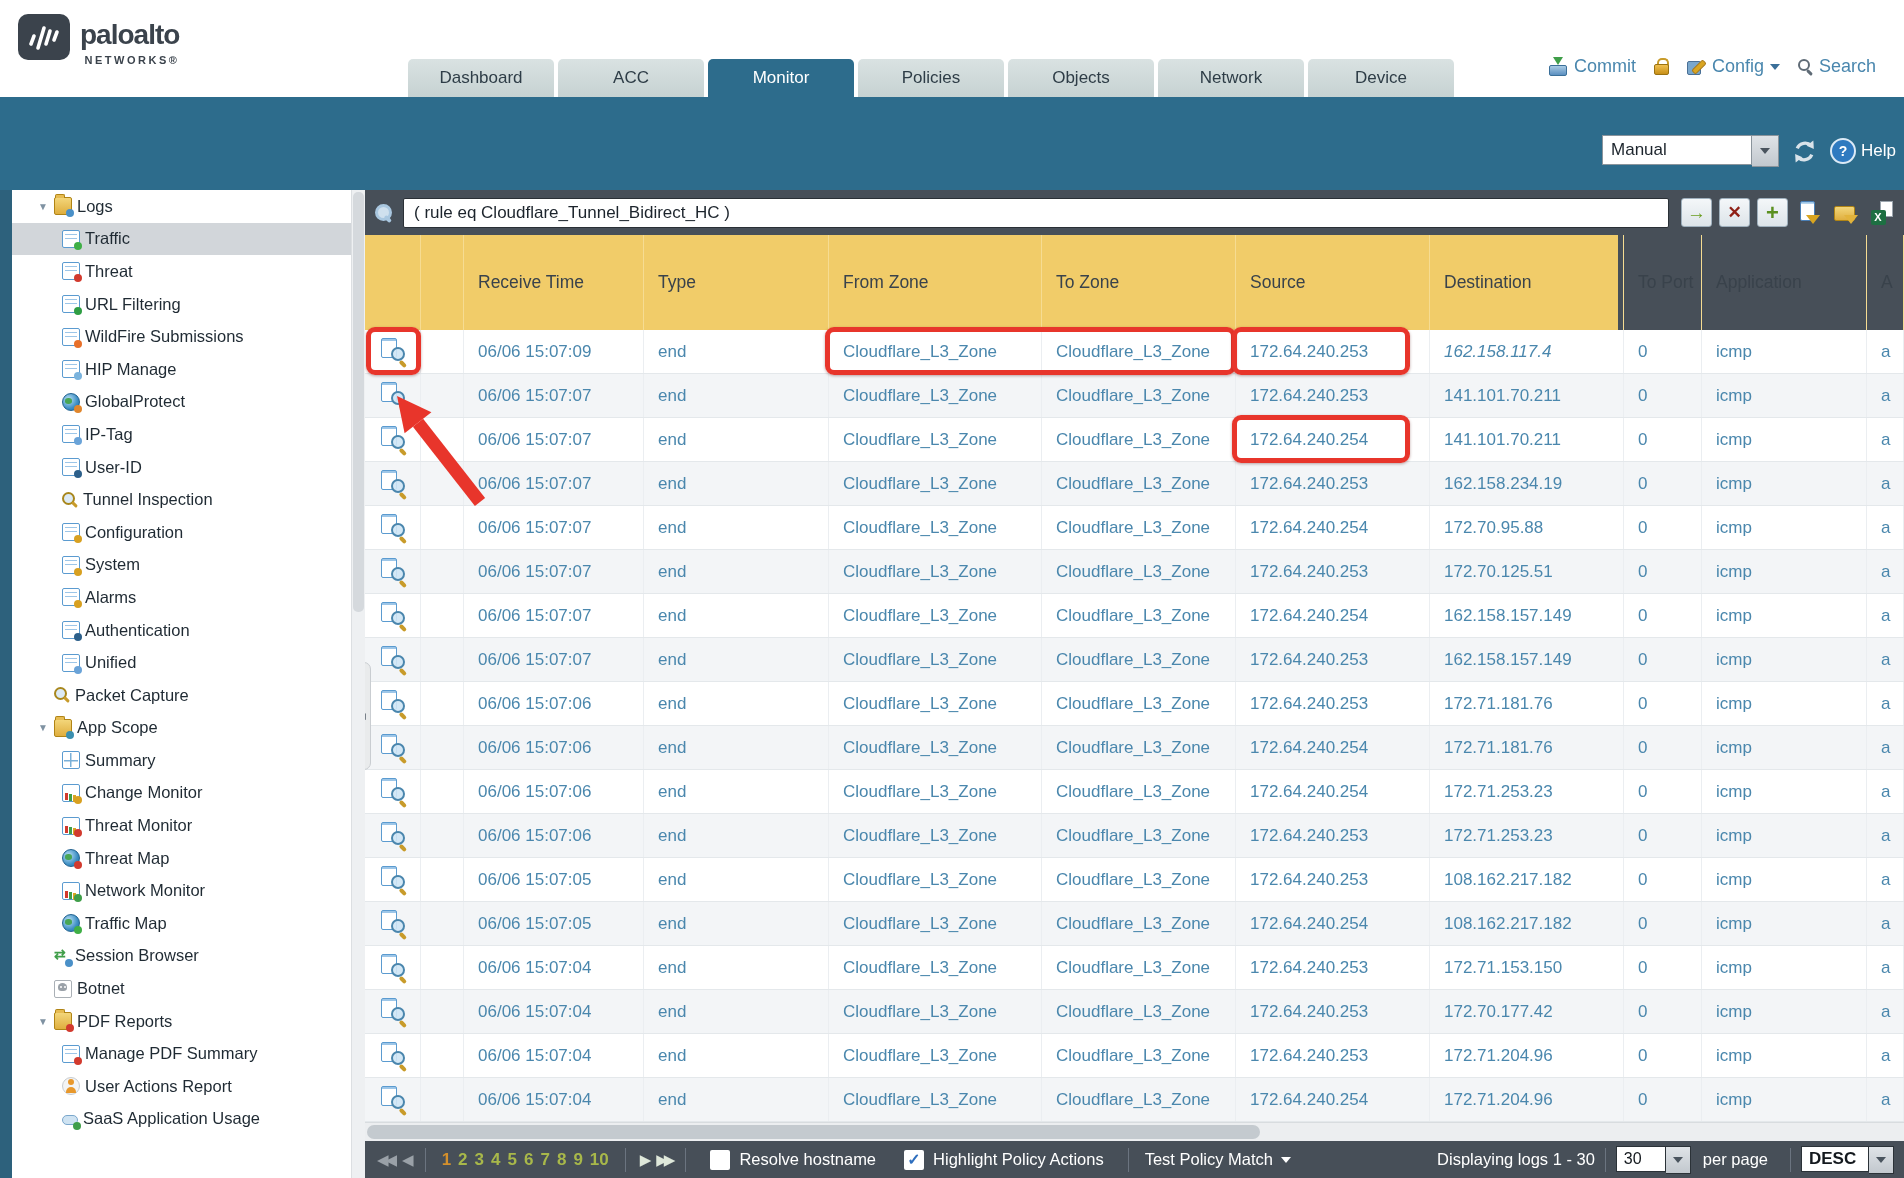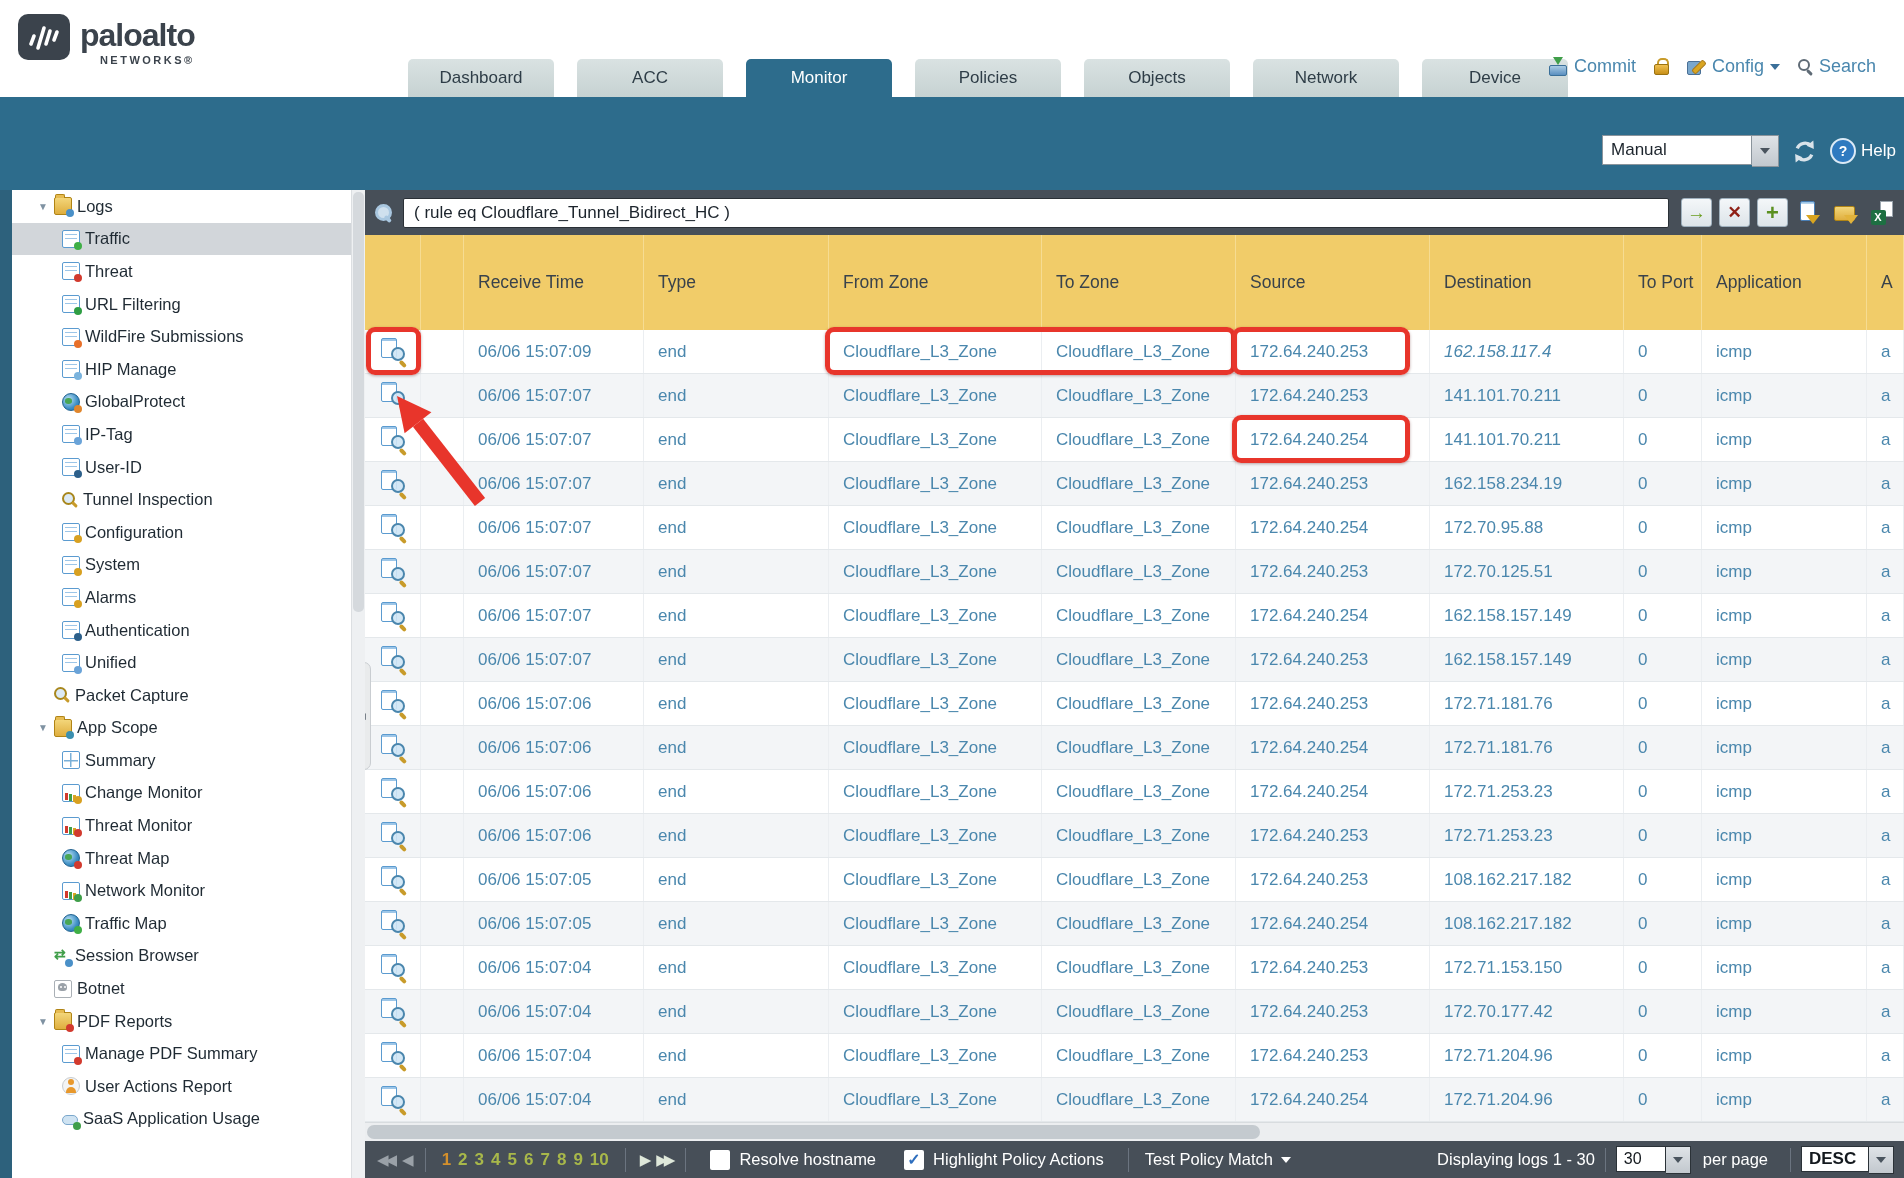--- a/index.html
+++ b/index.html
@@ -4,23 +4,23 @@
 <style>
   html,body{margin:0;padding:0;background:#fff;}
   #app{position:relative;width:1904px;height:1178px;overflow:hidden;
        font-family:"Liberation Sans",sans-serif;-webkit-font-smoothing:antialiased;}
   
   .hdr{position:absolute;left:0;top:0;width:1904px;height:97px;background:#fff;}
   .logo{position:absolute;left:18px;top:14px;display:flex;align-items:flex-start;gap:10px;}
   .logo-mark{width:52px;height:46px;border-radius:10px;background:#3b434c;position:relative;overflow:hidden;}
   .logo-mark svg{position:absolute;left:0;top:0;}
   .logo-text{display:flex;flex-direction:column;align-items:flex-end;}
-  .logo-word{font-size:32px;font-weight:700;color:#3b434c;letter-spacing:-1px;line-height:42px;}
+  .logo-word{font-size:28px;font-weight:700;color:#3b434c;letter-spacing:-1px;line-height:42px;}
   .logo-sub{font-size:11px;font-weight:700;color:#3b434c;letter-spacing:2.5px;margin-top:-2px;}
-  .tabs{position:absolute;left:408px;bottom:0;display:flex;gap:19px;}
+  .tabs{position:absolute;left:408px;bottom:0;display:flex;}
   .tab{width:146px;height:38px;margin-right:4px;border-radius:5px 5px 0 0;
        background:linear-gradient(#d9e2e2,#c6d2d2);color:#2e3d47;font-size:17px;
        display:flex;align-items:center;justify-content:center;cursor:pointer;}
   .tab.active{background:#2d6c8c;color:#fff;}
   .utils{position:absolute;right:28px;top:56px;display:flex;align-items:center;gap:18px;
          color:#4a87ae;font-size:18px;}
   .util{display:flex;align-items:center;gap:6px;cursor:pointer;}
   .caret{width:0;height:0;border-left:5px solid transparent;border-right:5px solid transparent;
          border-top:6px solid #3a6f99;display:inline-block;}
   
@@ -135,21 +135,21 @@
   .ico-folderfunnel::before{content:"";position:absolute;left:0;bottom:3px;width:19px;height:13px;
        background:linear-gradient(#f3d67a,#dfae3e);border:1px solid #b08415;border-radius:2px;}
   .ico-folderfunnel::after{content:"";position:absolute;right:0;bottom:0;border-left:7px solid transparent;
        border-right:7px solid transparent;border-top:9px solid #e2b33c;}
   .ico-excel{width:22px;height:24px;position:relative;}
   .ico-excel::before{content:"";position:absolute;right:0;top:0;width:11px;height:14px;background:#fff;
        border:1px solid #9aa4ad;}
   .ico-excel::after{content:"X";position:absolute;left:0;bottom:0;width:15px;height:15px;background:#1d6f42;
        border-radius:2px;color:#fff;font-size:11px;font-weight:700;display:flex;align-items:center;justify-content:center;}
   
-  .thead{position:absolute;left:0;top:45px;width:1539px;height:95px;background:#f1cc69;display:flex;}
+  .thead{position:absolute;left:0;top:45px;width:1253px;height:95px;background:#f1cc69;display:flex;}
   .th{display:flex;align-items:center;padding-left:14px;box-sizing:border-box;border-right:1px solid #f6dc92;
       font-size:17.5px;color:#39424b;cursor:pointer;}
   .rows{position:absolute;left:0;top:140px;width:1539px;height:792px;background:#fff;}
   .tr{display:flex;height:44px;box-sizing:border-box;border-bottom:1px solid #e4e8eb;background:#fff;}
   .tr.alt{background:#f3f5f7;}
   .td{display:flex;align-items:center;padding-left:14px;box-sizing:border-box;border-right:1px solid #ebeef1;
       font-size:17px;color:#4a87ad;overflow:hidden;white-space:nowrap;cursor:pointer;}
   .td.cicon{justify-content:center;padding-left:0;}
   .logdetail{width:27px;height:27px;position:relative;display:inline-block;}
   .logdetail::before{content:"";position:absolute;left:2px;top:0;width:14px;height:18px;background:#fff;

